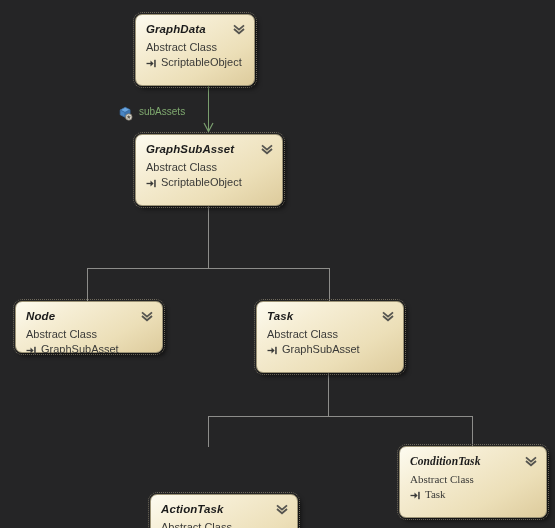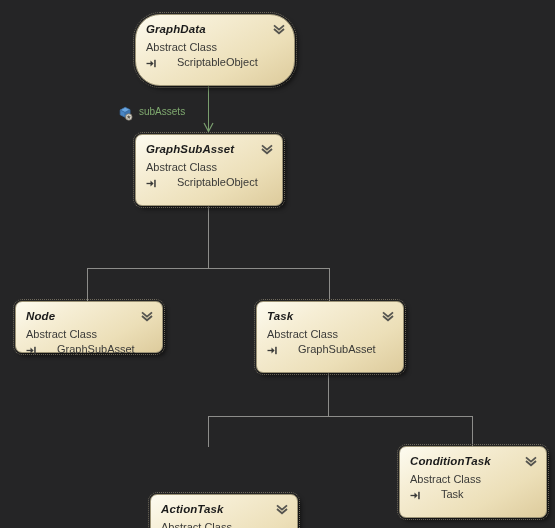--- a/index.html
+++ b/index.html
@@ -44,21 +44,21 @@
     color: #3a3a38;
     line-height: 15px;
     white-space: nowrap;
   }
   .cb-base {
     font-size: 11px;
     color: #3a3a38;
     line-height: 15px;
     display: flex;
     align-items: center;
-    gap: 20px;
+    gap: 4px;
     white-space: nowrap;
   }
   .base-icon {
     display: inline-block;
     width: 11px;
     height: 11px;
     flex: none;
     position: relative;
     top: 1px;
   }
@@ -137,21 +137,21 @@
   <svg class="field-icon" style="left:117px; top:105px;" viewBox="0 0 16 16">
     <path d="M3.2 5.1 L8.2 2.3 L13.0 4.7 L8.0 7.5 Z" fill="#6aa6e0" stroke="#3f74aa" stroke-width="0.8"></path>
     <path d="M3.2 5.1 L8.0 7.5 L8.0 12.2 L3.2 9.8 Z" fill="#4a86c5" stroke="#3f74aa" stroke-width="0.8"></path>
     <path d="M8.0 7.5 L13.0 4.7 L13.0 9.4 L8.0 12.2 Z" fill="#3c74b0" stroke="#3f74aa" stroke-width="0.8"></path>
     <circle cx="11.8" cy="12.0" r="3.3" fill="#d6d2c8" stroke="#6f6a5e" stroke-width="0.7"></circle>
     <path d="M11.8 9.9 l0.6 1.4 l1.5 0.1 l-1.2 1.0 l0.4 1.5 l-1.3 -0.8 l-1.3 0.8 l0.4 -1.5 l-1.2 -1.0 l1.5 -0.1 Z" fill="#5f5a4e"></path>
   </svg>
 
   <span class="assoc-label" style="left:139px; top:106px;">subAssets</span>
 
-  <div class="class-box" style="left:135px; top:14px; width:160px; height:72px;border-radius:25px;">
+  <div class="class-box" style="left:135px; top:14px; width:120px; height:72px;">
     <div class="cb-title">GraphData</div>
     <div class="cb-stereotype">Abstract Class</div>
     <div class="cb-base">
       <svg class="base-icon" viewBox="0 0 11 11">
         <path d="M0.5 5.5 L6 5.5" stroke="#3a3a38" stroke-width="1.3"></path>
         <path d="M4.5 2.6 L7.6 5.5 L4.5 8.4 Z" fill="#3a3a38"></path>
         <rect x="8.2" y="1.8" width="1.5" height="7.4" fill="#3a3a38"></rect>
       </svg>
       <span>ScriptableObject</span>
     </div>
@@ -222,21 +222,21 @@
         <rect x="8.2" y="1.8" width="1.5" height="7.4" fill="#3a3a38"></rect>
       </svg>
       <span>Task</span>
     </div>
     <svg class="chevron" viewBox="0 0 14 14">
       <path d="M2 3.4 L7 7.6 L12 3.4" fill="none" stroke="#55544f" stroke-width="1.8"></path>
       <path d="M2 7.0 L7 11.2 L12 7.0" fill="none" stroke="#55544f" stroke-width="1.8"></path>
     </svg>
   </div>
 
-  <div class="class-box" style="left:399px; top:446px; width:148px; height:72px;">
+  <div class="class-box" style="left:399px; top:446px; width:148px; height:72px;font-family:Liberation Serif, serif;">
     <div class="cb-title">ConditionTask</div>
     <div class="cb-stereotype">Abstract Class</div>
     <div class="cb-base">
       <svg class="base-icon" viewBox="0 0 11 11">
         <path d="M0.5 5.5 L6 5.5" stroke="#3a3a38" stroke-width="1.3"></path>
         <path d="M4.5 2.6 L7.6 5.5 L4.5 8.4 Z" fill="#3a3a38"></path>
         <rect x="8.2" y="1.8" width="1.5" height="7.4" fill="#3a3a38"></rect>
       </svg>
       <span>Task</span>
     </div>

